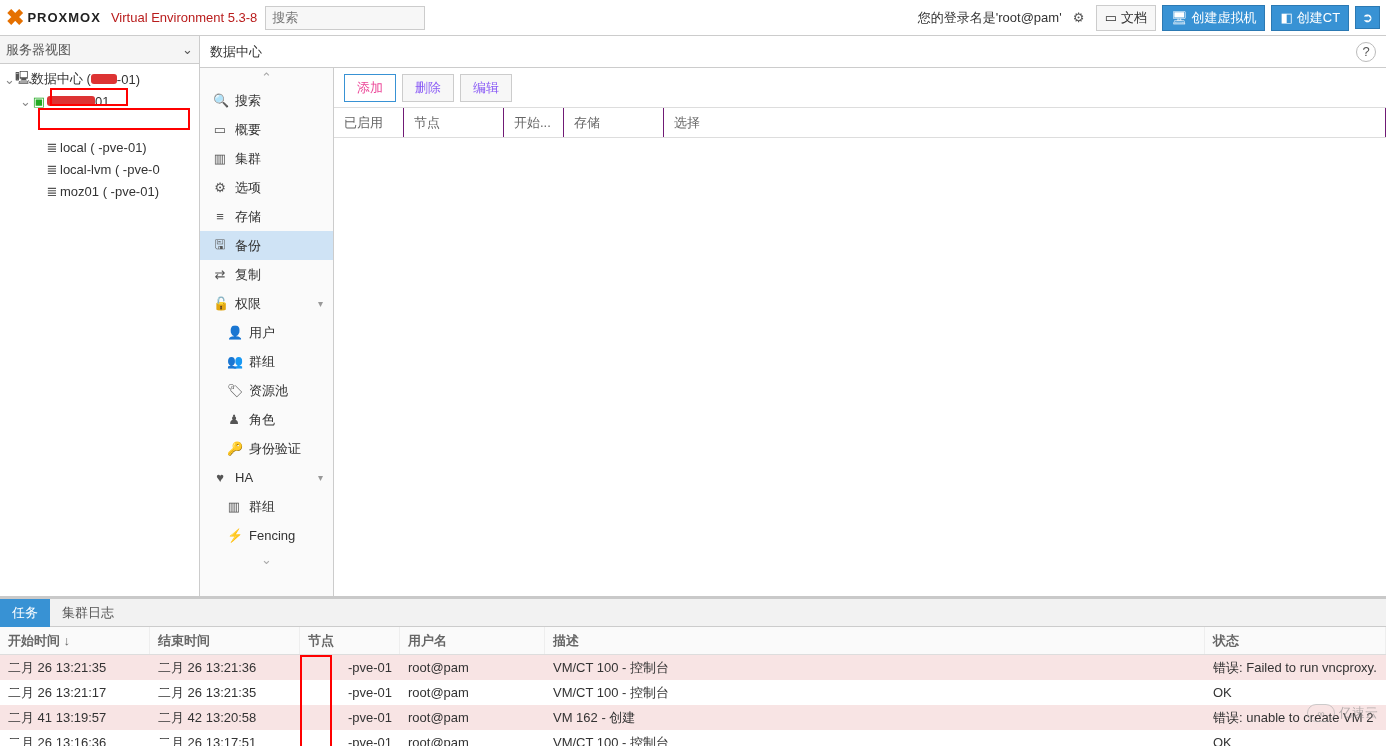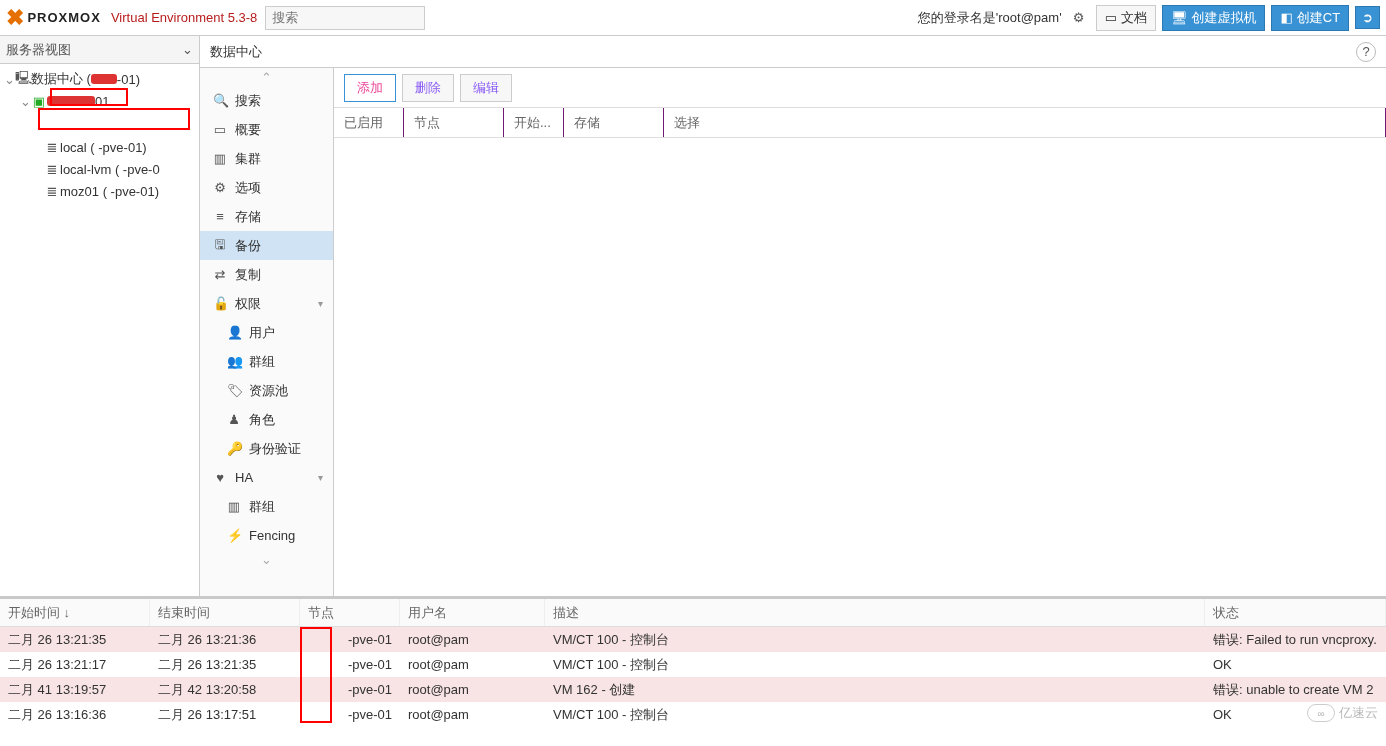--- a/index.html
+++ b/index.html
@@ -37,21 +37,21 @@
 .tb-btn { border:1px solid #bbb; background:#fff; padding:4px 12px; cursor:pointer; color:#333; }
 .tb-btn.primary { border-color:#3892d4; color:#ec4899; }
 .tb-btn.dis { color:#8b5cf6; border-color:#ccc; background:#f7f7f7; cursor:default; }
 .gridhead { height:30px; border-bottom:1px solid #ddd; display:flex; align-items:center; color:#666; }
 .gridhead div { padding:0 10px; border-right:1px solid #701a75; height:100%; display:flex; align-items:center; }
 .bottom { border-top:3px solid #c9c9c9; }
 .tabs { height:28px; background:#f2f2f2; display:flex; align-items:center; border-bottom:1px solid #ccc; }
 .tab { padding:5px 12px; cursor:pointer; color:#555; }
 .tab.active { background:#3892d4; color:#fff; }
 .loghead { height:28px; display:flex; align-items:center; border-bottom:1px solid #ddd; color:#666; background:#fafafa; }
-.loghead div { padding:0 8px; border-right:1px solid #eee; height:100%; display:flex; align-items:center; }
+.loghead div { padding:0 8px; border-right:1px solid #eee; height:100%; display:flex; align-items:center;font-weight:bold; }
 .logrow { height:25px; display:flex; align-items:center; }
 .logrow div { padding:0 8px; }
 .logrow.err { background:#f8e4e4; }
 .c-start{width:150px}.c-end{width:150px}.c-node{width:100px}.c-user{width:145px}.c-desc{width:660px}.c-stat{flex:1}
 .watermark { position:absolute; right:8px; bottom:24px; opacity:.6; display:flex; align-items:center; gap:4px; color:#888; font-size:12px;}
 .watermark .wm-ico{width:28px;height:18px;border:1px solid #aaa;border-radius:10px;display:flex;align-items:center;justify-content:center;font-size:10px;}
 .redblot{display:inline-block;background:#d33;border-radius:3px;height:10px;vertical-align:middle;}
 </style>
 </head>
 <body>
@@ -216,20 +216,24 @@
           <div style="width:60px">开始...</div>
           <div style="width:100px">存储</div>
           <div style="flex:1">选择</div>
         </div>
       </div>
     </div>
   </div>
 </div>
 
 <div class="bottom">
+  <div class="tabs">
+    <div class="tab active">任务</div>
+    <div class="tab">集群日志</div>
+  </div>
   <div class="loghead">
     <div class="c-start">开始时间 ↓</div>
     <div class="c-end">结束时间</div>
     <div class="c-node">节点</div>
     <div class="c-user">用户名</div>
     <div class="c-desc">描述</div>
     <div class="c-stat">状态</div>
   </div>
   <div id="logrows" style="position:relative">
     <div class="redbox" style="left:300px;top:0;width:32px;height:96px"></div>

